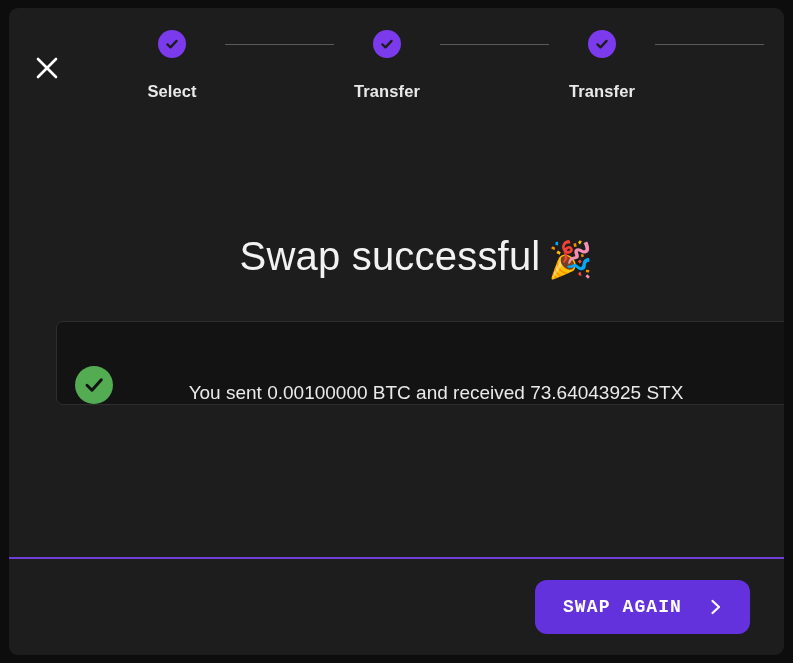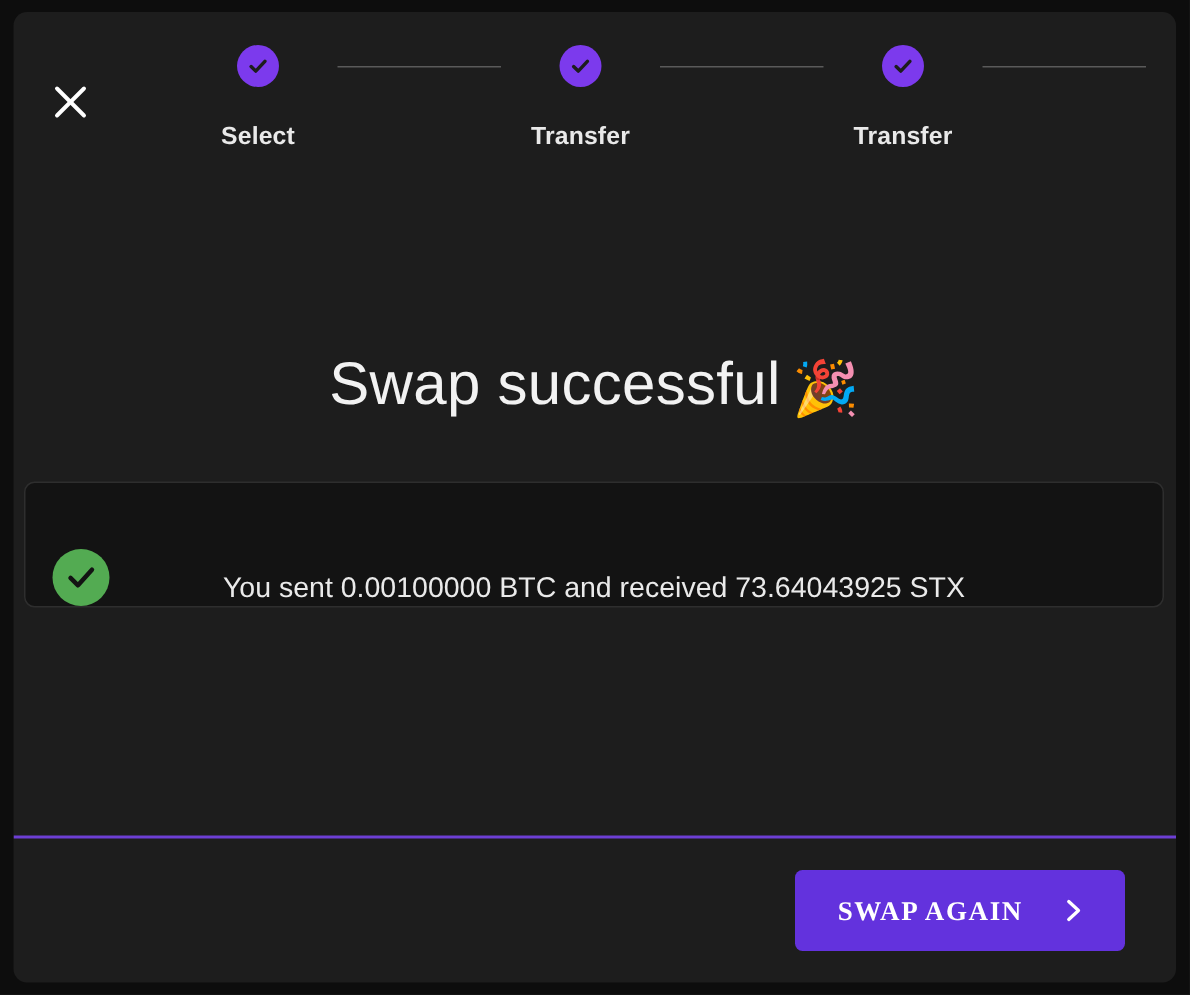--- a/index.html
+++ b/index.html
@@ -97,20 +97,21 @@
     height: 1px;
     background: #5a5a5a;
     margin-top: 13.5px;
     min-width: 10px;
   }
 
   
   .body-area {
     position: relative;
     height: 437px;
+    margin-left: 40px;
   }
   .title {
     position: absolute;
     left: 0;
     right: 0;
     top: 116px;
     text-align: center;
     font-size: 40px;
     font-weight: 400;
     color: #f2f2f2;
@@ -178,25 +179,25 @@
     justify-content: flex-end;
     padding-right: 34px;
     box-sizing: border-box;
   }
   .swap-again-button {
     display: flex;
     align-items: center;
     gap: 26px;
     background: #6332dd;
     border: none;
-    border-radius: 5px;
+    border-radius: 12px;
     height: 54px;
     padding: 0 26px 0 28px;
     cursor: pointer;
-    font-family: Liberation Serif, serif;
+    font-family: Liberation Mono, monospace;
   }
   .swap-again-label {
     color: #ffffff;
     font-size: 18px;
     font-weight: 700;
     letter-spacing: 1.1px;
     white-space: nowrap;
   }
   .swap-again-button svg { display: block; }
 </style>

